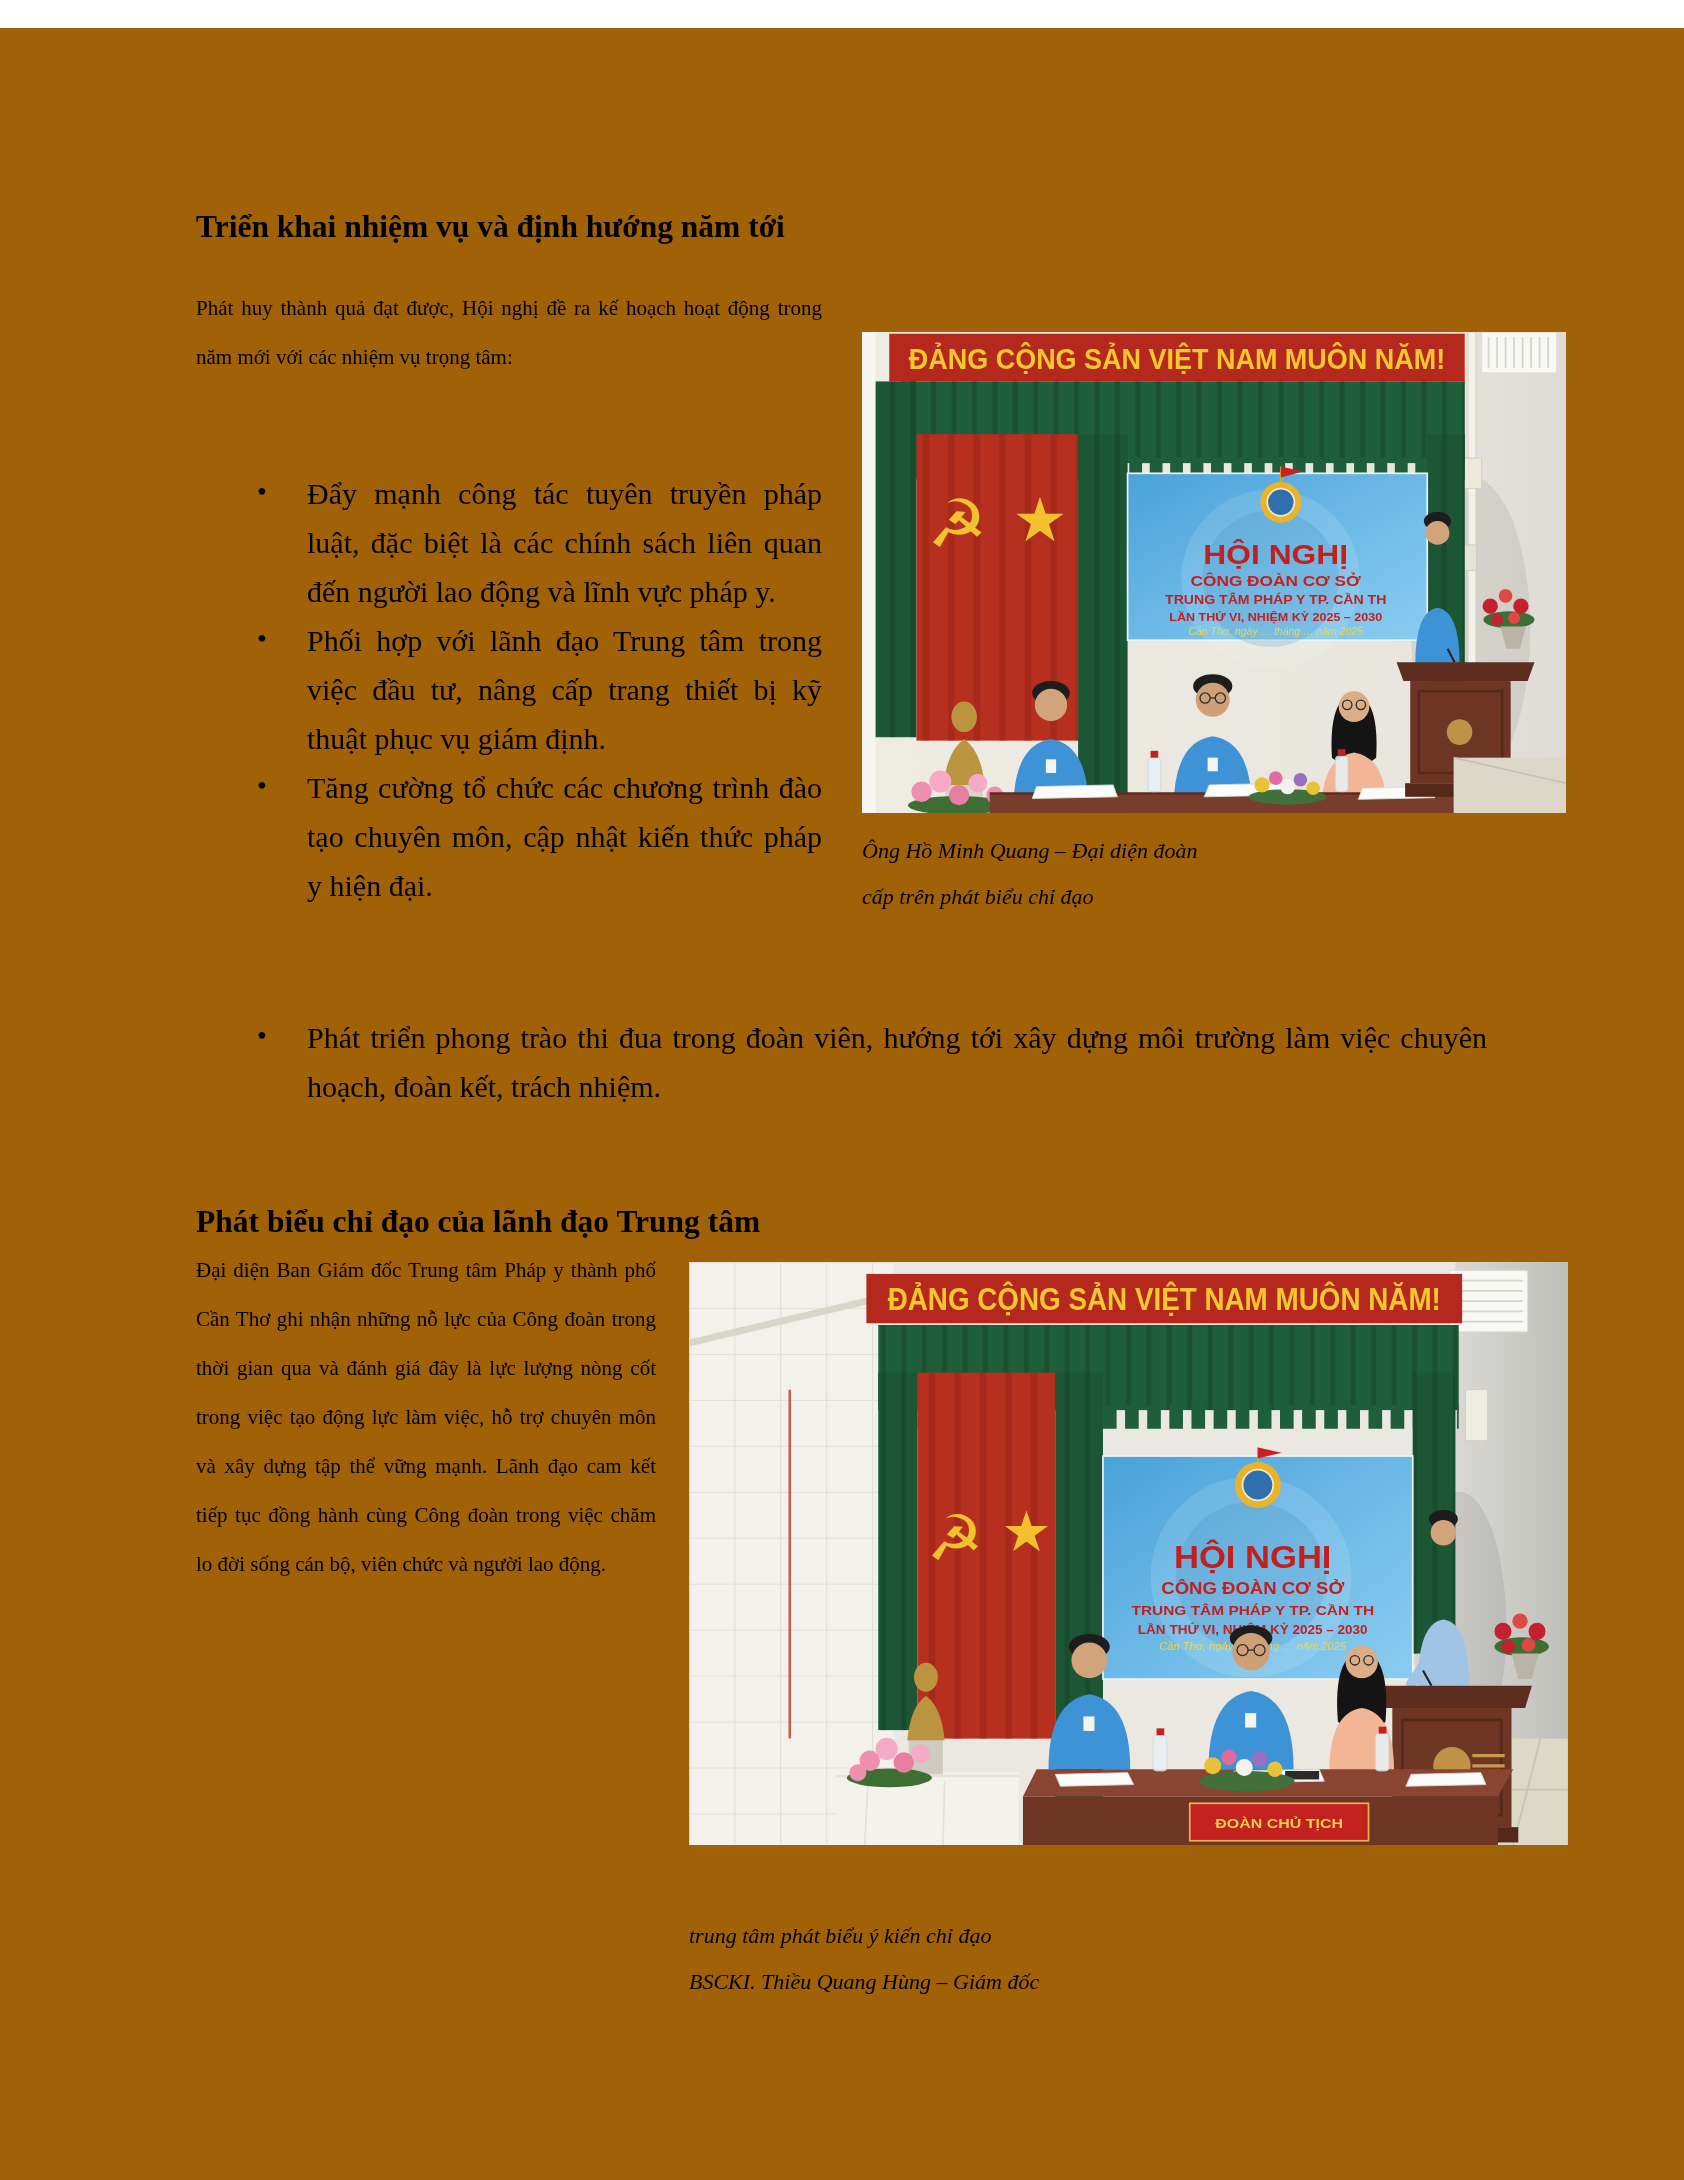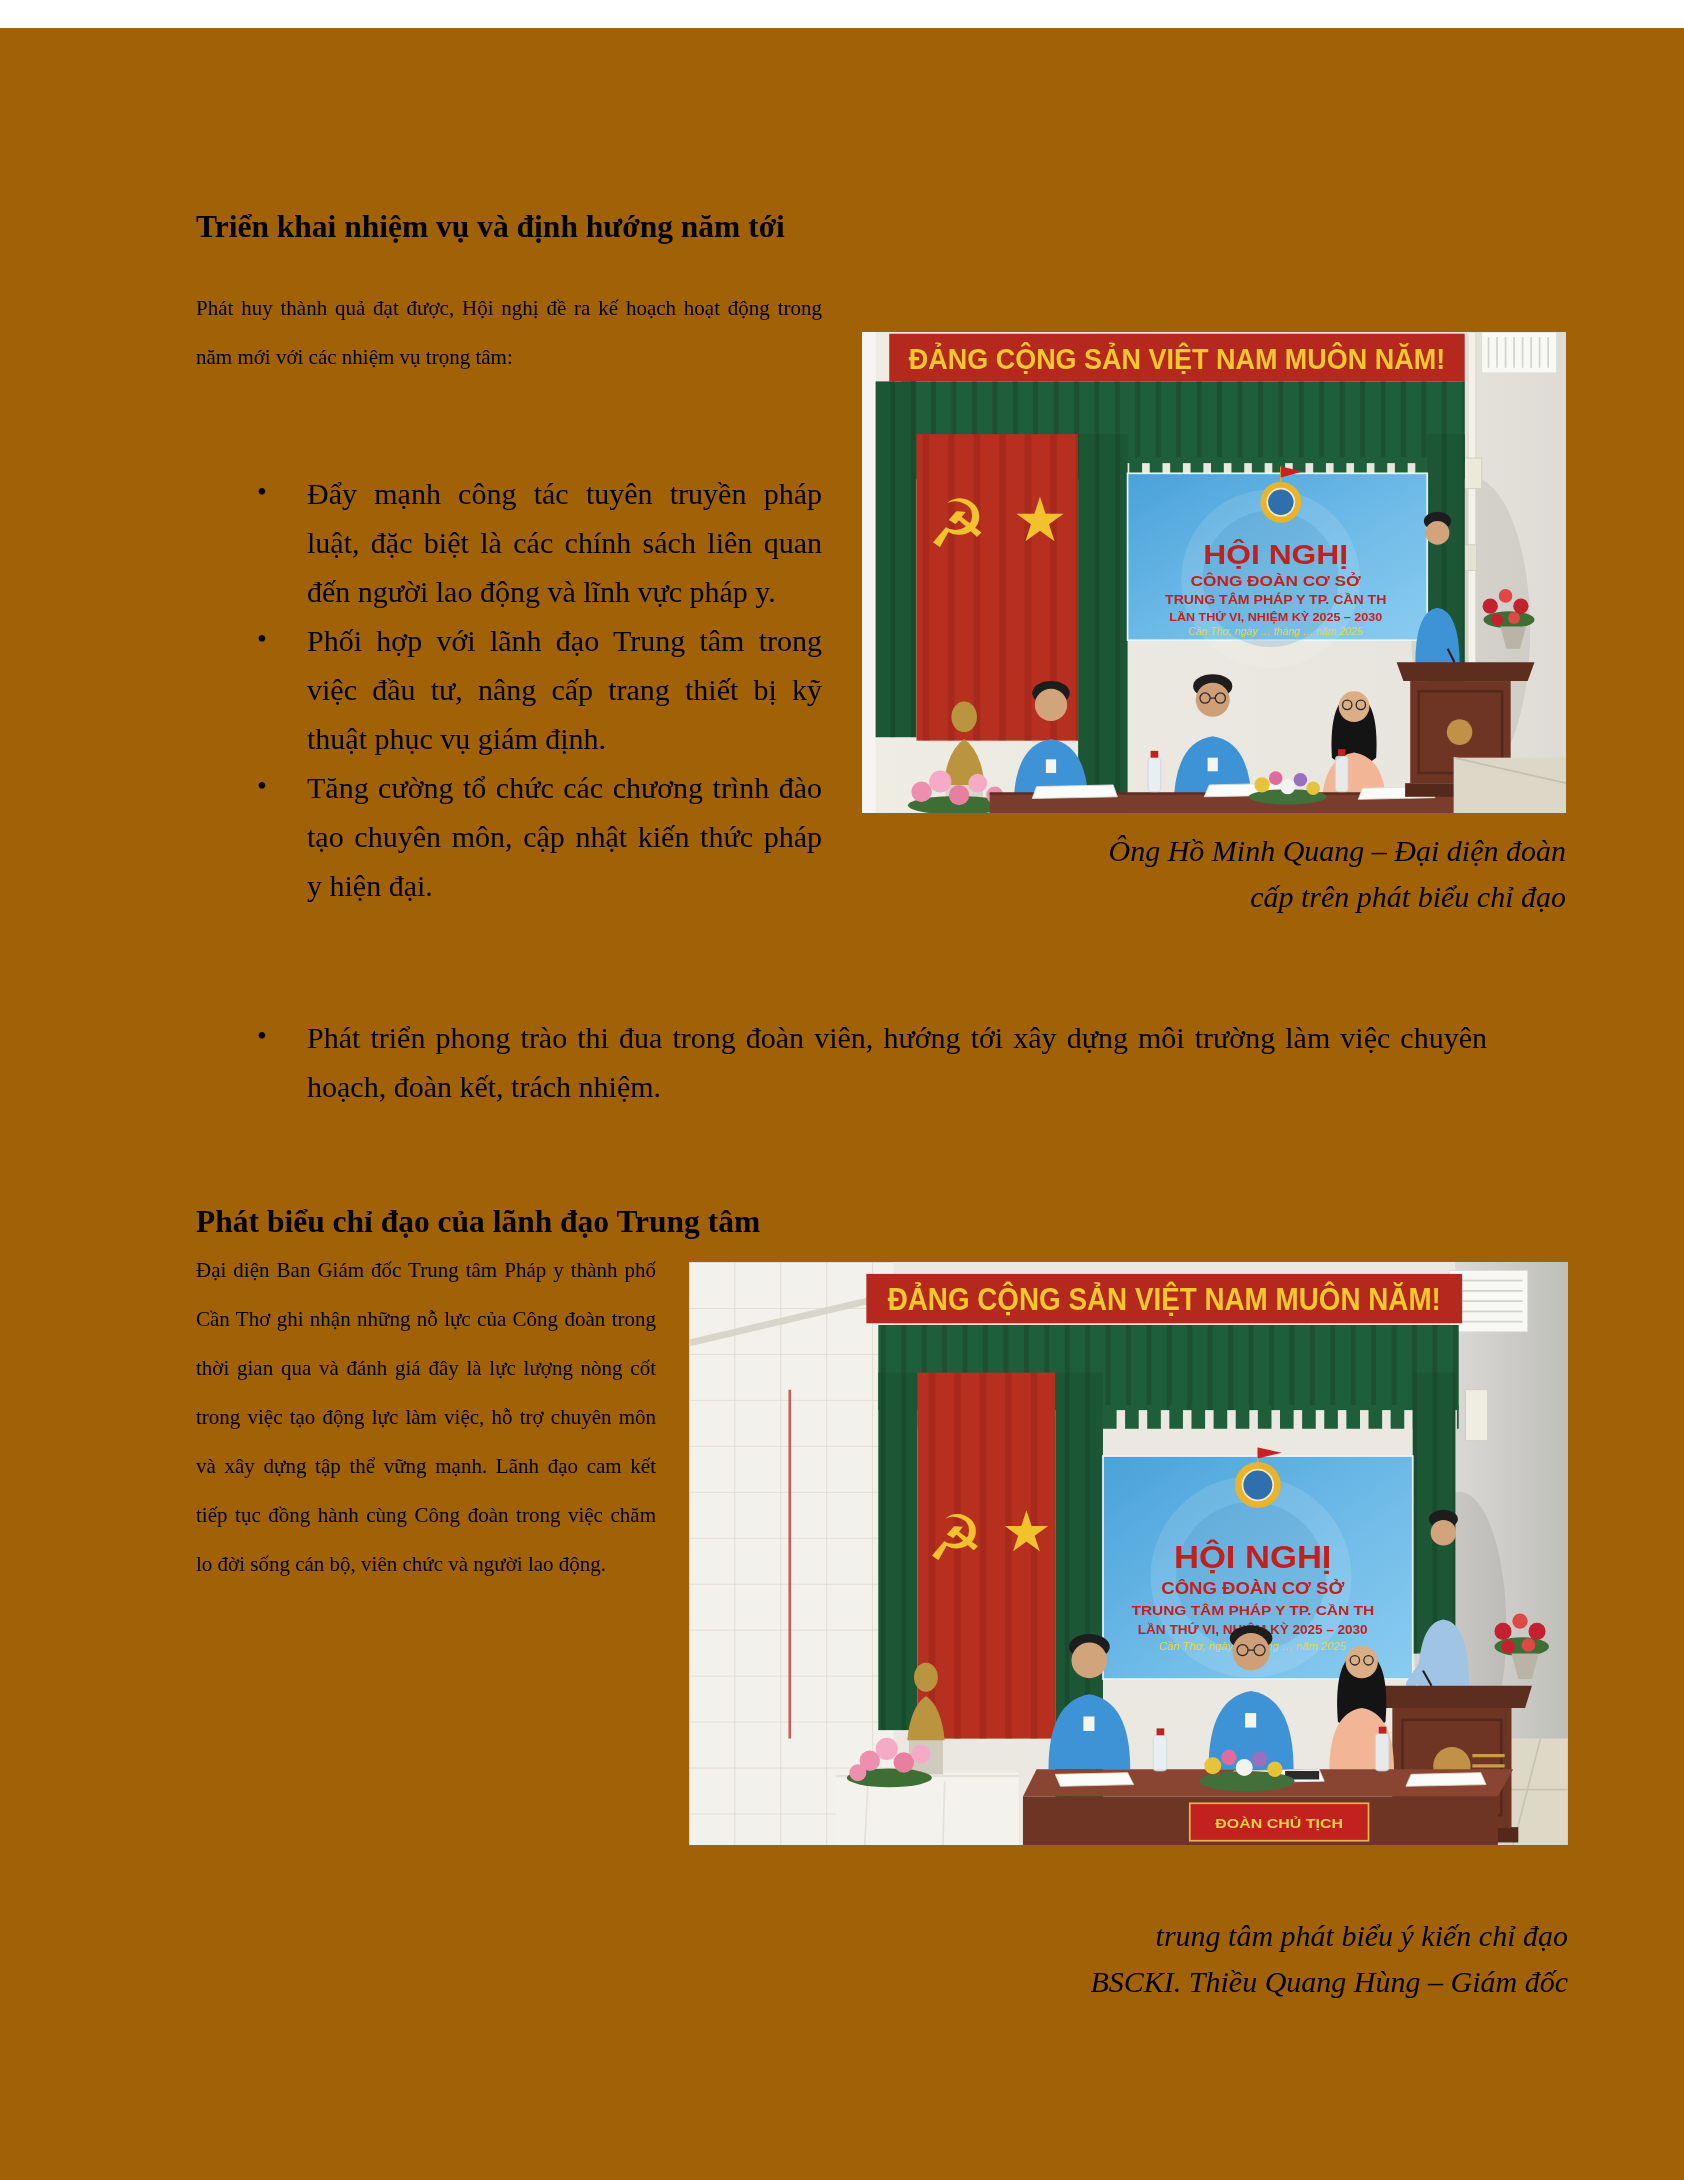--- a/index.html
+++ b/index.html
@@ -19,21 +19,21 @@
     position:absolute; margin:0; padding:0; list-style:none;
     font-size:30px; line-height:49px; text-align:justify; text-justify:inter-word;
   }
   ul.bullets li { position:relative; padding-left:111px; margin:0; }
   ul.bullets li .marker {
     position:absolute; left:61px; top:-1.7px; font-size:28px; text-align:left;
   }
   figure.photo-figure { position:absolute; margin:0; padding:16px; }
   figure.photo-figure svg { display:block; }
   figcaption {
-    text-align:right; font-style:italic; font-size:30px; line-height:46px;
+    text-align:left; font-style:italic; font-size:22px; line-height:46px;
   }
   .cap1 { margin-top:15.3px; }
   .cap2 { margin-top:68px; }
   svg text { font-family:"Liberation Sans","DejaVu Sans",sans-serif; }
   svg text.serifglyph { font-family:"DejaVu Sans",sans-serif; }
 </style>
 </head>
 <body>
 
 <div class="page">

